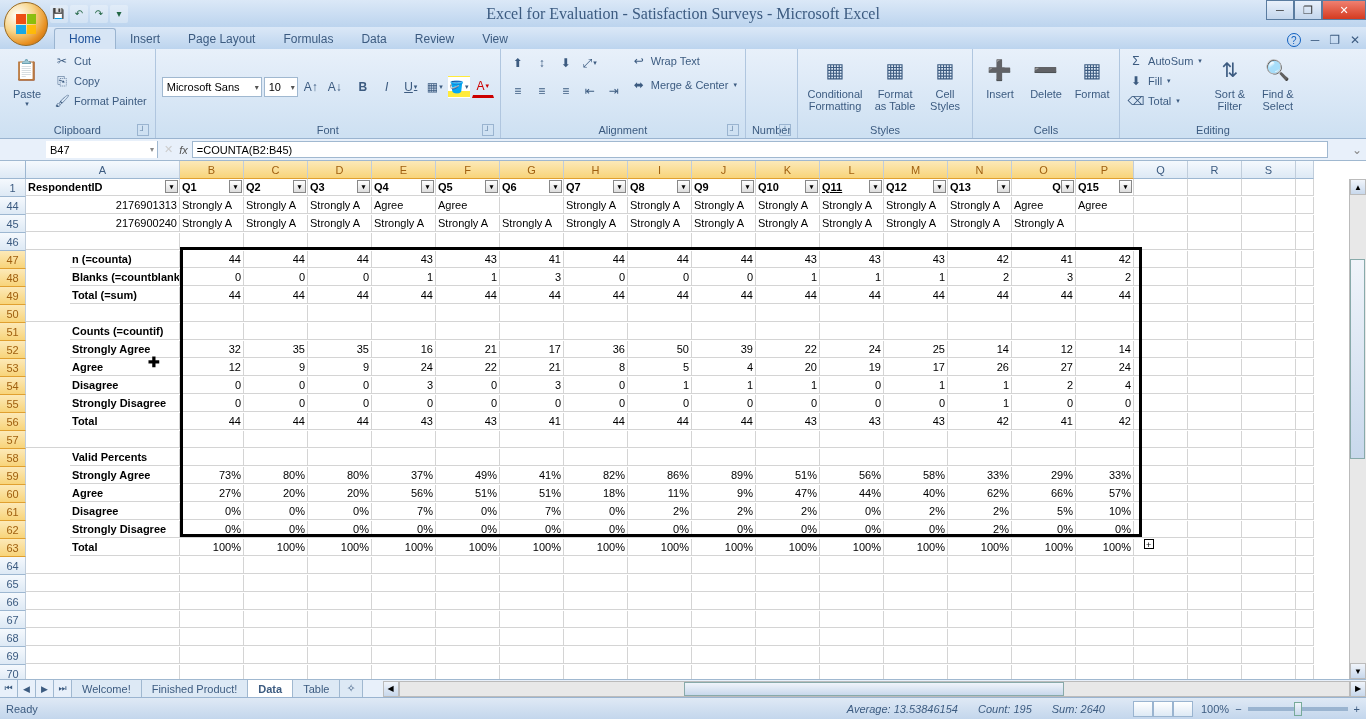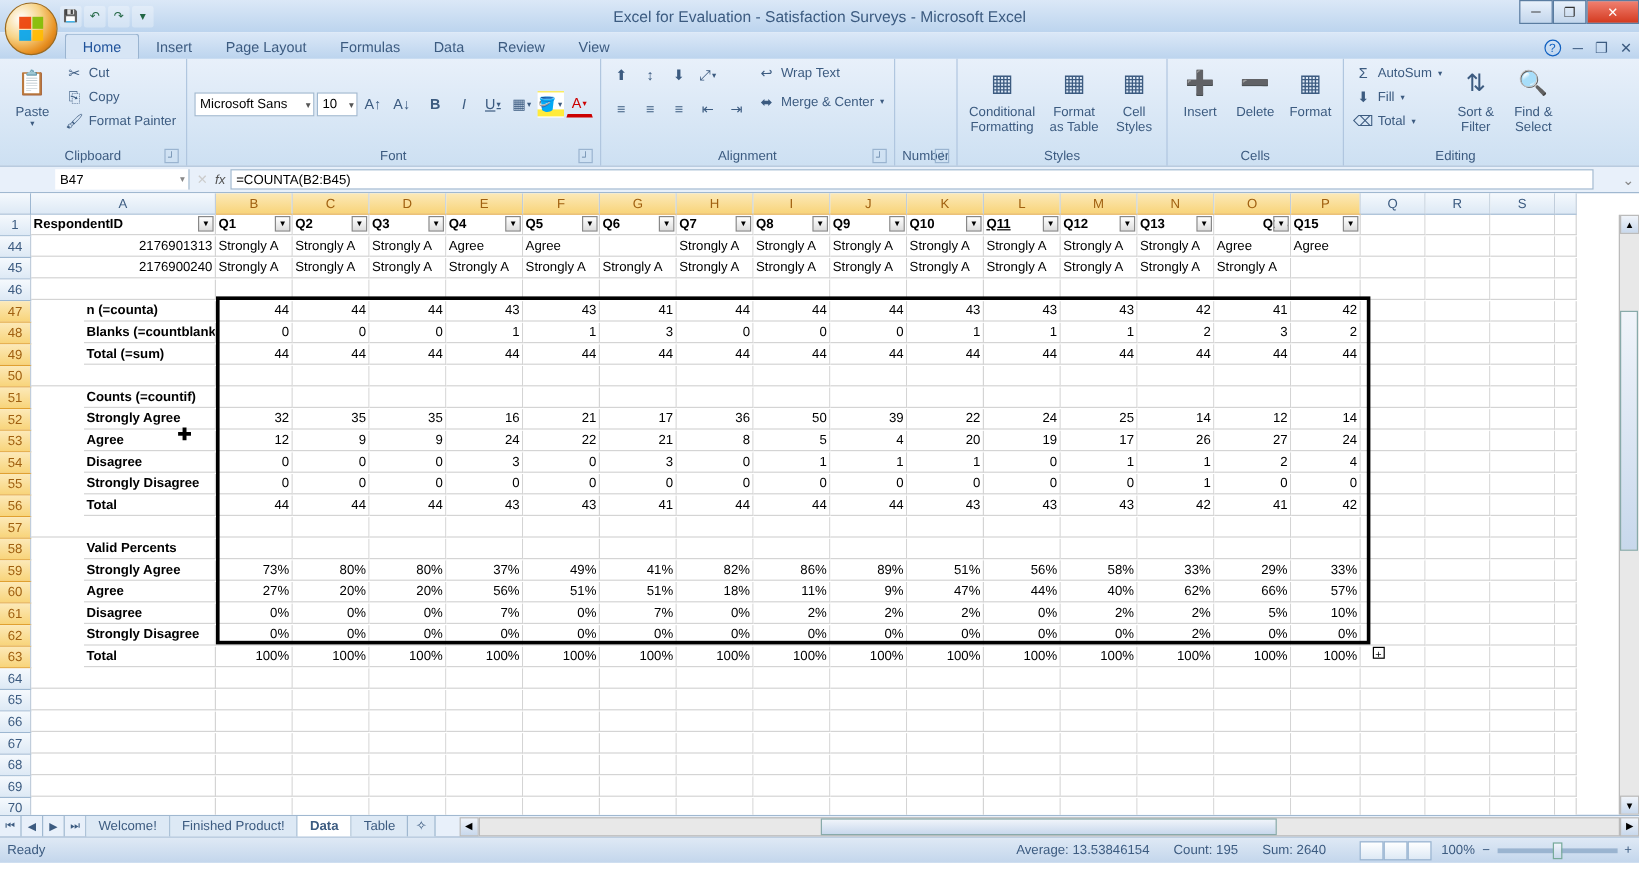--- a/index.html
+++ b/index.html
@@ -2,21 +2,21 @@
 <html><head>
 <meta charset="utf-8">
 <style>
 * { box-sizing: border-box; margin: 0; padding: 0; font-family: "Segoe UI", Tahoma, sans-serif; }
 body { background: #fff; width: 1366px; height: 726px; overflow: hidden; font-size: 12px; }
 
 
 .titlebar { height: 27px; background: linear-gradient(#dbe8f7, #bcd4ee); display: flex; align-items: center; position: relative; }
 .titlebar .qat { display: flex; gap: 2px; margin-left: 50px; }
 .titlebar .qat .qbtn { width: 18px; height: 18px; background: rgba(255,255,255,0.3); border-radius: 2px; display:flex; align-items:center; justify-content:center; font-size:10px; color:#264; }
-.titlebar .title { position: absolute; left: 50%; transform: translateX(-50%); font-size: 13px; color: #3c5b80; }
+.titlebar .title { position: absolute; left: 50%; transform: translateX(-50%); font-size: 16px; color: #3c5b80; font-family: Liberation Serif, serif; }
 .titlebar .winbtns { position: absolute; right: 0; display: flex; height: 20px; top: 0; }
 .titlebar .winbtns div { width: 28px; height: 20px; border: 1px solid #5a7ca0; background: linear-gradient(#e9f1fb,#c3d6ec); display:flex; align-items:center; justify-content:center; font-size:11px; color:#333; }
 .titlebar .winbtns .close { background: linear-gradient(#f08070,#d43a20); color: #fff; width: 44px; }
 
 
 .office-btn { position: absolute; left: 4px; top: 2px; width: 44px; height: 44px; border-radius: 50%; background: radial-gradient(circle at 30% 30%, #fff, #f7d488 40%, #e89020 70%, #a05010); border: 1px solid #9a6a20; z-index: 10; display:flex; align-items:center; justify-content:center; }
 .office-btn .sq { width:20px; height:20px; display:grid; grid-template-columns:1fr 1fr; grid-template-rows:1fr 1fr; gap:1px; }
 .office-btn .sq div { background:#fff; opacity:0.9; }
 .office-btn .sq div:nth-child(1){background:#eb3c00;} .office-btn .sq div:nth-child(2){background:#80bb00;} .office-btn .sq div:nth-child(3){background:#00a3ee;} .office-btn .sq div:nth-child(4){background:#ffba00;}
 
@@ -84,21 +84,21 @@
 .hs-thumb { position:absolute; height:14px; background:linear-gradient(#f0f4fa,#c8d8ec); border:1px solid #8aa; }
 .hs-btn { width:16px; height:16px; border:1px solid #bbb; background:linear-gradient(#f0f4fa,#c8d8ec); display:flex; align-items:center; justify-content:center; font-size:8px; }
 
 .vscroll { position:absolute; right:0; top:18px; bottom:0; width:17px; background:#e8e8e8; border-left:1px solid #bbb; }
 .vs-btn { height:16px; border:1px solid #bbb; background:linear-gradient(#f0f4fa,#c8d8ec); display:flex; align-items:center; justify-content:center; font-size:8px; }
 .vs-thumb { position:absolute; width:15px; background:linear-gradient(#f0f4fa,#c8d8ec); border:1px solid #8aa; left:0; }
 
 
 .status { height: 22px; background: linear-gradient(#dfe9f5, #c3d6ec); border-top:1px solid #9ab4d0; display:flex; align-items:center; font-size:11px; color:#3c5b80; padding:0 6px; }
 .status .spacer { flex:1; }
-.status .calc { margin-right: 20px; }
+.status .calc { margin-right: 20px; font-style: italic; }
 .zoom-slider { width:100px; height:4px; background:#9ab4d0; margin:0 6px; position:relative; }
 .zoom-slider .th { position:absolute; width:8px; height:14px; background:linear-gradient(#f0f4fa,#c8d8ec); border:1px solid #7a9; top:-5px; left:46px; }
 .viewbtns { display:flex; margin:0 8px; }
 .viewbtns div { width:20px; height:16px; border:1px solid #9ab4d0; background:linear-gradient(#fff,#dde9f5); }
 
 .cursor-plus { position:absolute; left:148px; top:193px; font-size:14px; color:#000; pointer-events:none; font-weight:bold; }
 </style>
 </head>
 <body>
 

